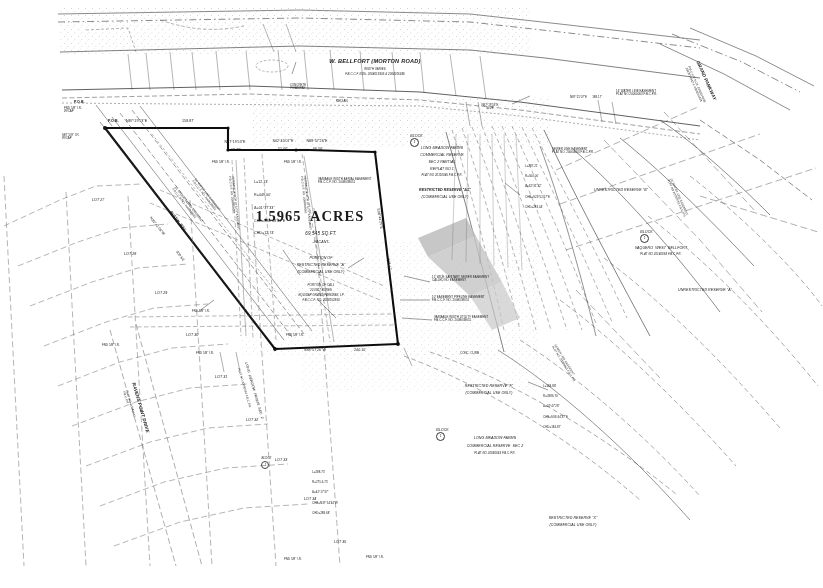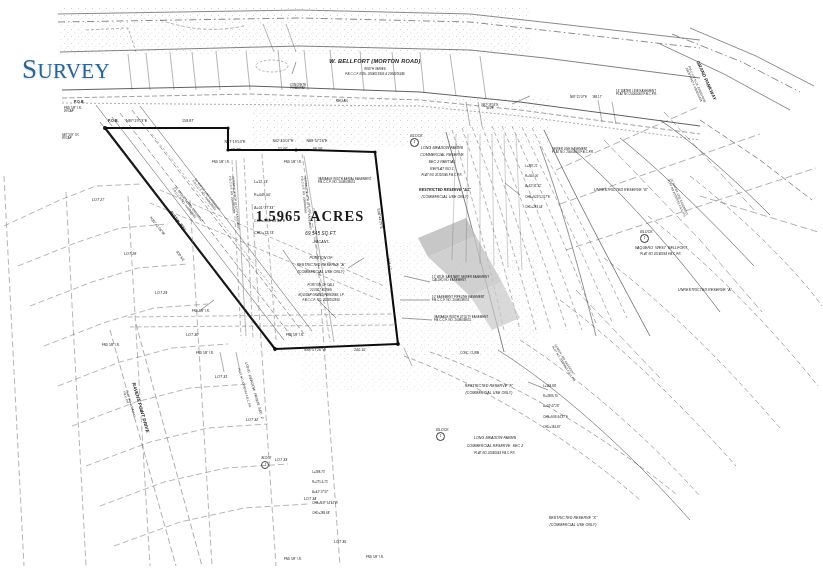--- a/index.html
+++ b/index.html
@@ -233,21 +233,20 @@
 
     <g fill="none" stroke="#333" stroke-width="0.4">
       <path d="M466,102 L470,126 M478,102 L482,126"></path>
       <path d="M598,100 L602,122 M612,102 L616,124"></path>
       <rect x="418" y="176" width="56" height="0"></rect>
       <path d="M220,352 L224,372 M236,352 L240,372"></path>
       <path d="M404,348 L412,366"></path>
     </g>
   </svg>
 
-  <div id="watermark"><span class="cap">S</span><span>URVEY</span></div>
 
   <div class="lbl c md bold ital" style="left:260px;top:58px;width:230px;">W. BELLFORT (MORTON ROAD)</div>
   <div class="lbl c tiny ital" style="left:290px;top:68px;width:170px;">WIDTH VARIES</div>
   <div class="lbl c tiny ital" style="left:270px;top:73px;width:210px;">F.B.C.C.F. NOS. 2004015935 &amp; 2004015936</div>
 
   <div class="lbl sm bold ital" style="left:700px;top:60px;transform:rotate(66deg);transform-origin:left top;">GRAND PARKWAY</div>
   <div class="lbl tiny ital" style="left:690px;top:66px;transform:rotate(66deg);transform-origin:left top;">F.B.C.C.F. NOS. 2003014630,
 2003014632 &amp; 2003014836</div>
 
   <div class="lbl xs bold ital" style="left:172px;top:210px;transform:rotate(52deg);transform-origin:left top;">AUSTIN  WAY</div>

